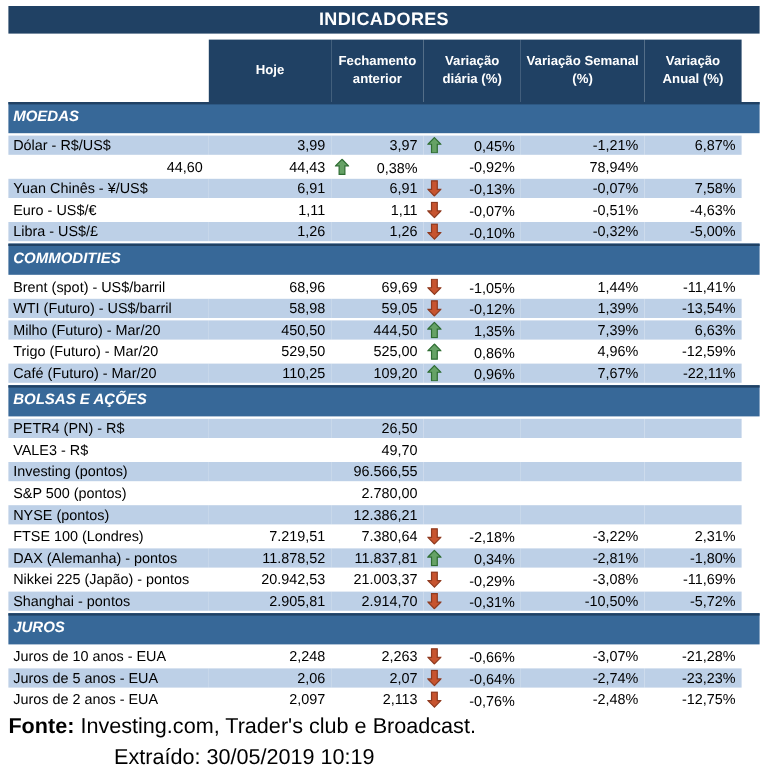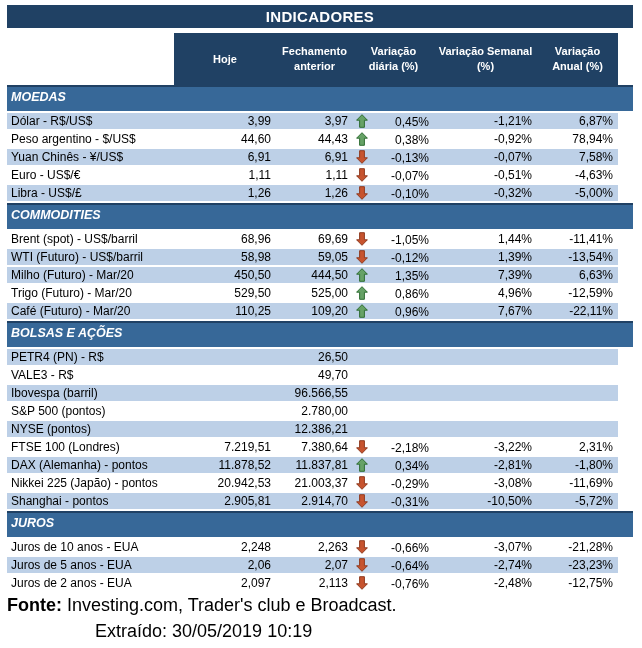--- a/index.html
+++ b/index.html
@@ -58,21 +58,20 @@
             <svg width="12" height="14" viewBox="0 0 12 14">
               <path d="M6 0.7 L11.4 6.2 H8.4 V13.3 H3.6 V6.2 H0.6 Z" fill="#66A266" stroke="#2F6D33" stroke-width="1"></path>
             </svg>
           </span>
           <span>0,45%</span>
         </div>
         <div class="cell num">-1,21%</div>
         <div class="cell num">6,87%</div>
       </div>
       <div class="grid row">
-        <div class="cell label">Peso argentino - $/US$</div>
         <div class="cell num">44,60</div>
         <div class="cell num">44,43</div>
         <div class="cell num diaria">
           <span class="arrow-box">
             <svg width="12" height="14" viewBox="0 0 12 14">
               <path d="M6 0.7 L11.4 6.2 H8.4 V13.3 H3.6 V6.2 H0.6 Z" fill="#66A266" stroke="#2F6D33" stroke-width="1"></path>
             </svg>
           </span>
           <span>0,38%</span>
         </div>
@@ -215,21 +214,21 @@
         <div class="cell label">VALE3 - R$</div>
         <div class="cell num"></div>
         <div class="cell num">49,70</div>
         <div class="cell num diaria">
           <span></span>
         </div>
         <div class="cell num"></div>
         <div class="cell num"></div>
       </div>
       <div class="grid row striped">
-        <div class="cell label">Ibovespa (barril)</div>
+        <div class="cell label">Investing (pontos)</div>
         <div class="cell num"></div>
         <div class="cell num">96.566,55</div>
         <div class="cell num diaria">
           <span></span>
         </div>
         <div class="cell num"></div>
         <div class="cell num"></div>
       </div>
       <div class="grid row">
         <div class="cell label">S&amp;P 500 (pontos)</div>

